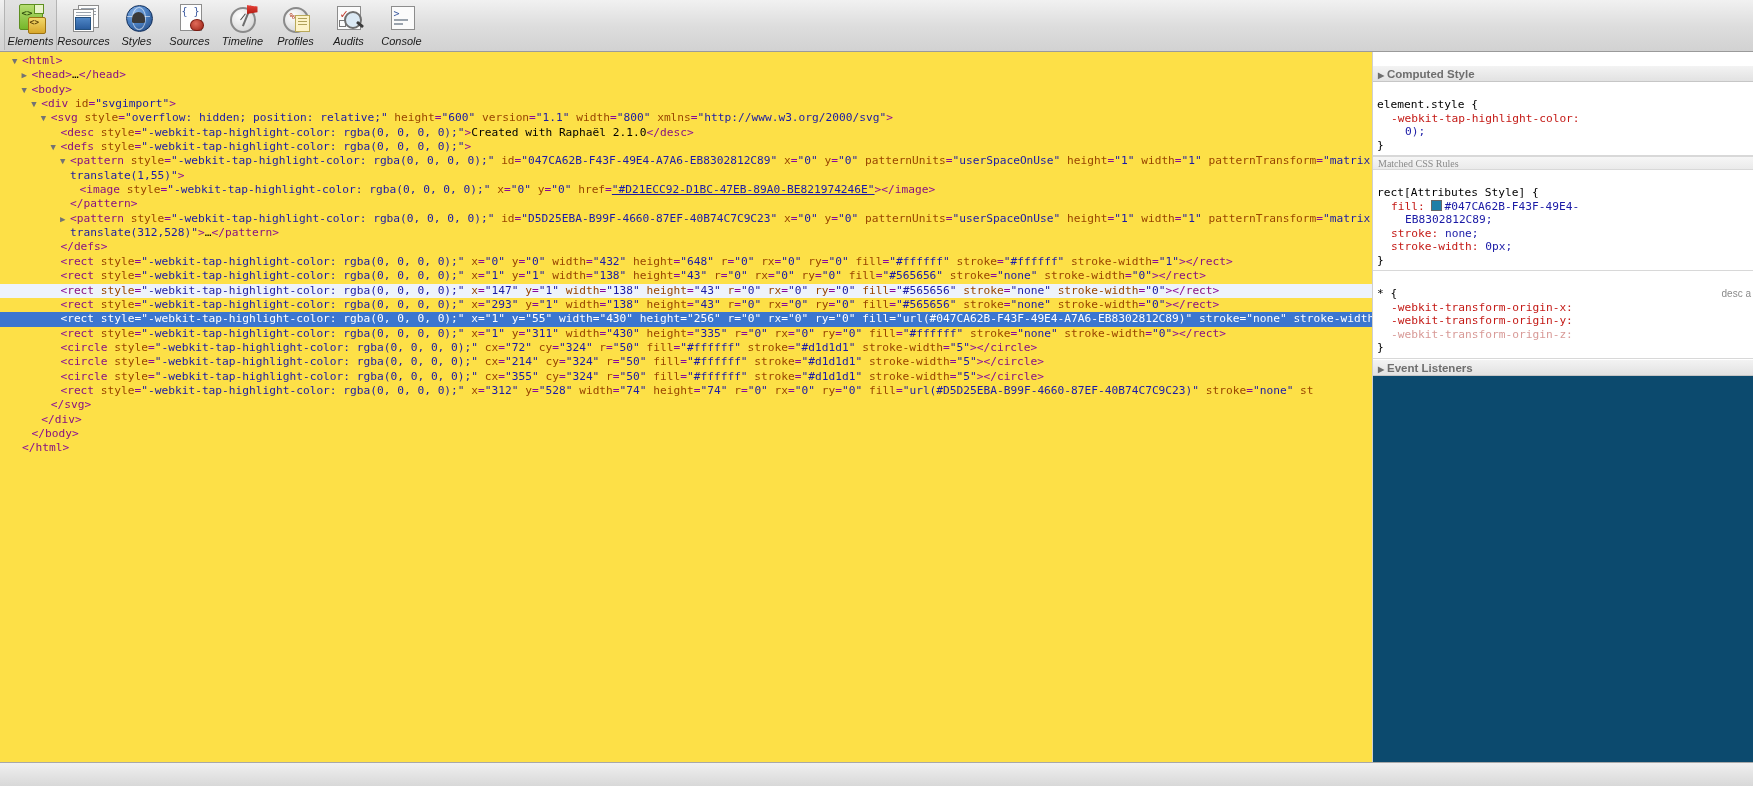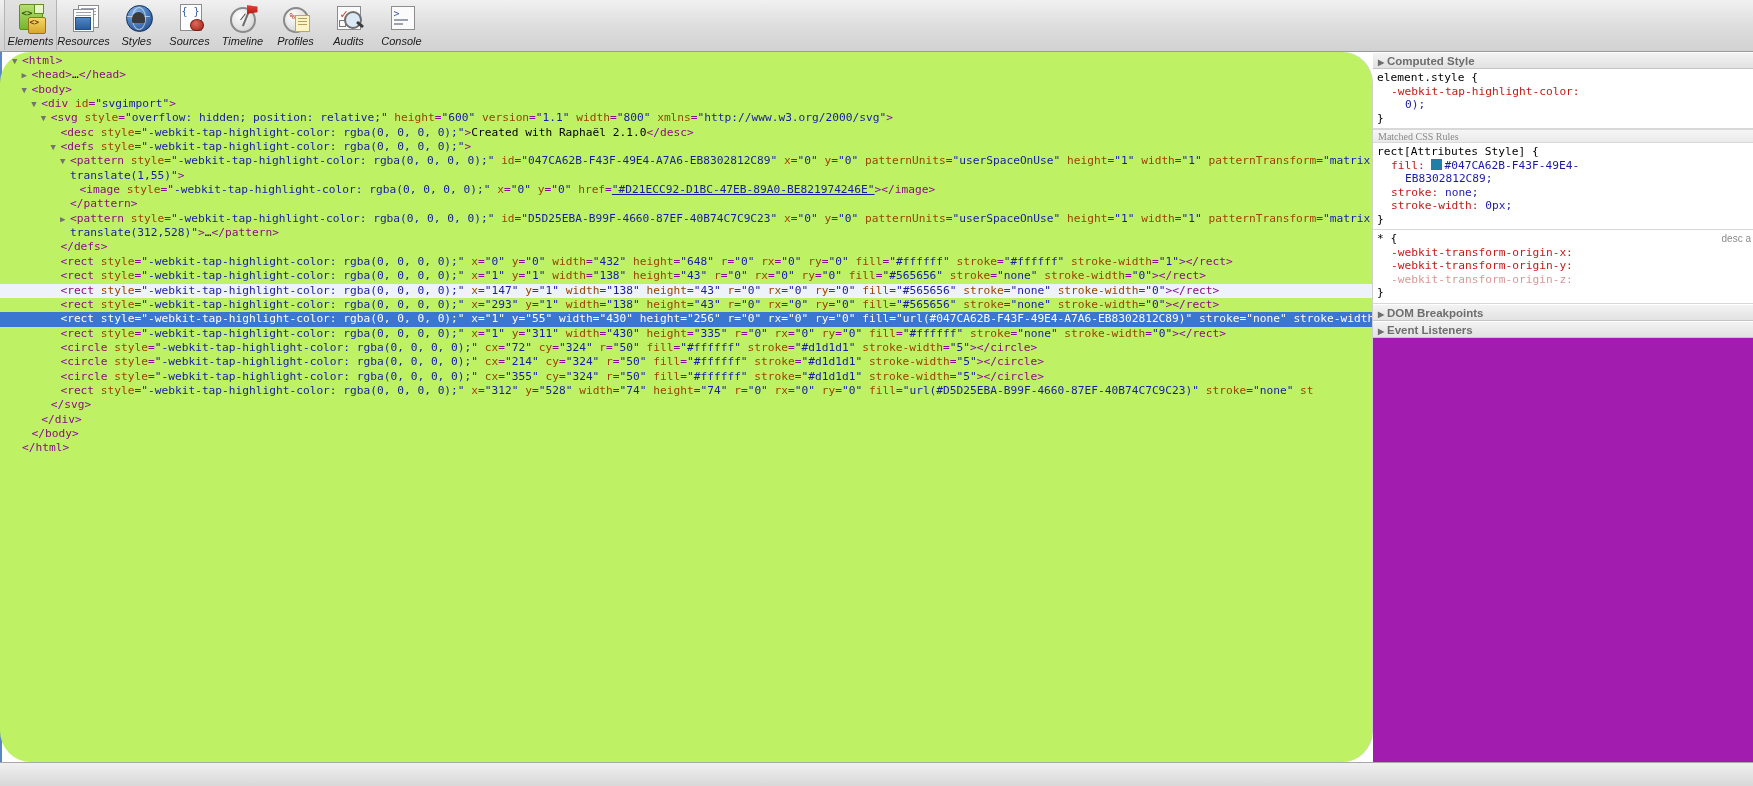--- a/index.html
+++ b/index.html
@@ -207,24 +207,23 @@
     width: 1753px;
     height: 710px;
   }
 
   
   #dom-pane {
     position: absolute;
     left: 0; top: 0;
     width: 1372px;
     height: 710px;
-    background: #bef264;
+    background: #fde047;
     overflow: hidden;
     border-right: 1px solid #cfcfcf;
-    border-radius: 31px;
   }
   #dom-tree {
     padding: 2px 0 0 0;
     white-space: pre;
     font-family: "DejaVu Sans Mono", "Liberation Mono", monospace;
     font-size: 11.2px;
     line-height: 13.35px;
     color: #000;
   }
   .node {
@@ -245,24 +244,24 @@
   .p   { color:#88099a; }      
   .t   { color:#881280; }      
   .an  { color:#994500; }      
   .av  { color:#1a1aa6; }      
   .txt { color:#000000; }      
   .lnk { color:#1a1aa6; text-decoration: underline; }
 
   
   #sidebar {
     position: absolute;
-    right: 0; top: 0;
+    right: 0; top: 13px;
     width: 380px;
     height: 710px;
-    background: #a21caf;
+    background: #0c4a6e;
     font-family: "Liberation Sans", sans-serif;
     overflow: hidden;
   }
   .pane-header {
     height: 17px;
     line-height: 17px;
     padding-left: 5px;
     font-family: "Liberation Sans", sans-serif;
     font-size: 11.5px;
     font-weight: bold;
@@ -278,21 +277,21 @@
     display: inline-block;
     width: 9px;
     color: #6e6e6e;
     font-size: 8px;
   }
   .css-body {
     font-family: "DejaVu Sans Mono", "Liberation Mono", monospace;
     font-size: 11.2px;
     line-height: 13.5px;
     color: #000;
-    padding: 2px 0 3px 4px;
+    padding: 16px 0 3px 4px;
     white-space: pre;
     background: #fff;
   }
   .rule-sep { border-bottom: 1px solid #d8d8d8; }
   .sel  { color:#000; }
   .prop { color:#c41a16; }
   .val  { color:#1a1aa6; }
   .dim  { color:#d89a97; }
   .sub-header {
     height: 14px;
@@ -462,22 +461,19 @@
 <span class="prop" style="padding-left:14px">stroke-width:</span> <span class="val">0px;</span>
 <span class="sel">}</span></div>
 
     <div class="css-body rule-sep"><span class="sel">* {</span><span class="useragent">desc a</span>
 <span class="prop" style="padding-left:14px">-webkit-transform-origin-x:</span>
 <span class="prop" style="padding-left:14px">-webkit-transform-origin-y:</span>
 <span class="dim" style="padding-left:14px">-webkit-transform-origin-z:</span>
 <span class="sel">}</span></div>
 
     <div class="pane-header">
-      <span class="tri">▶</span><span>DOM Breakpoints</span>
-    </div>
-    <div class="pane-header">
       <span class="tri">▶</span><span>Event Listeners</span>
     </div>
 
   </div>
 </div>
 
 <div id="statusbar"></div>
 
 </body></html>

